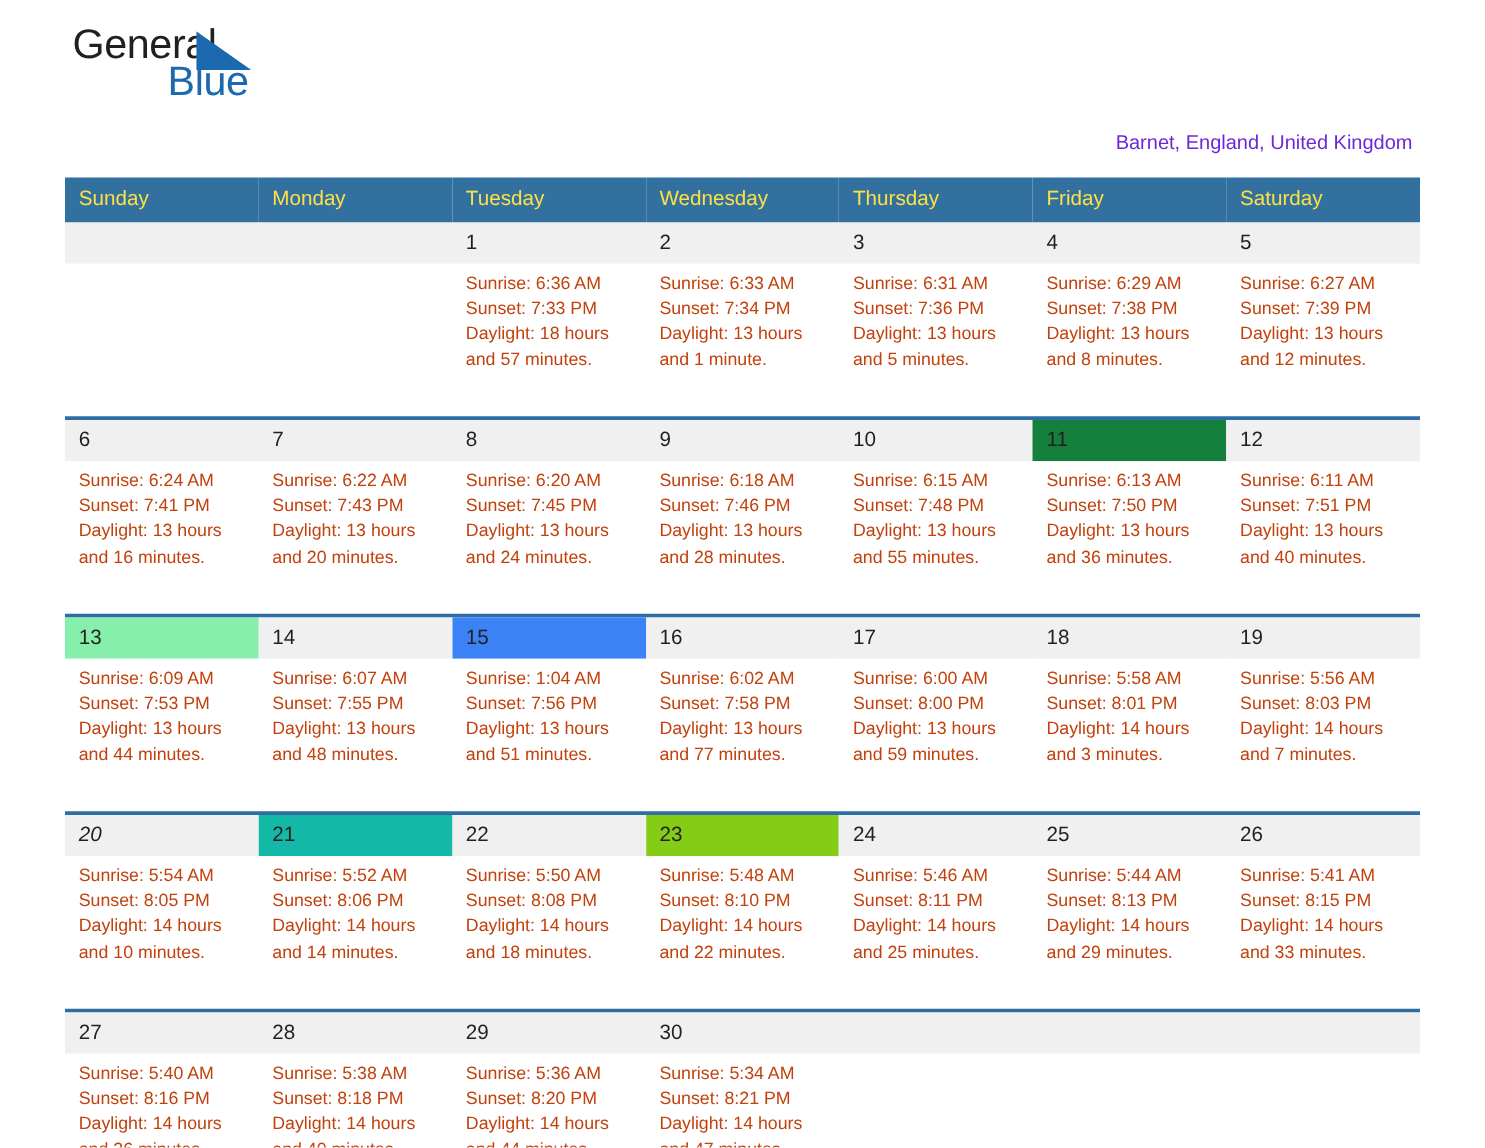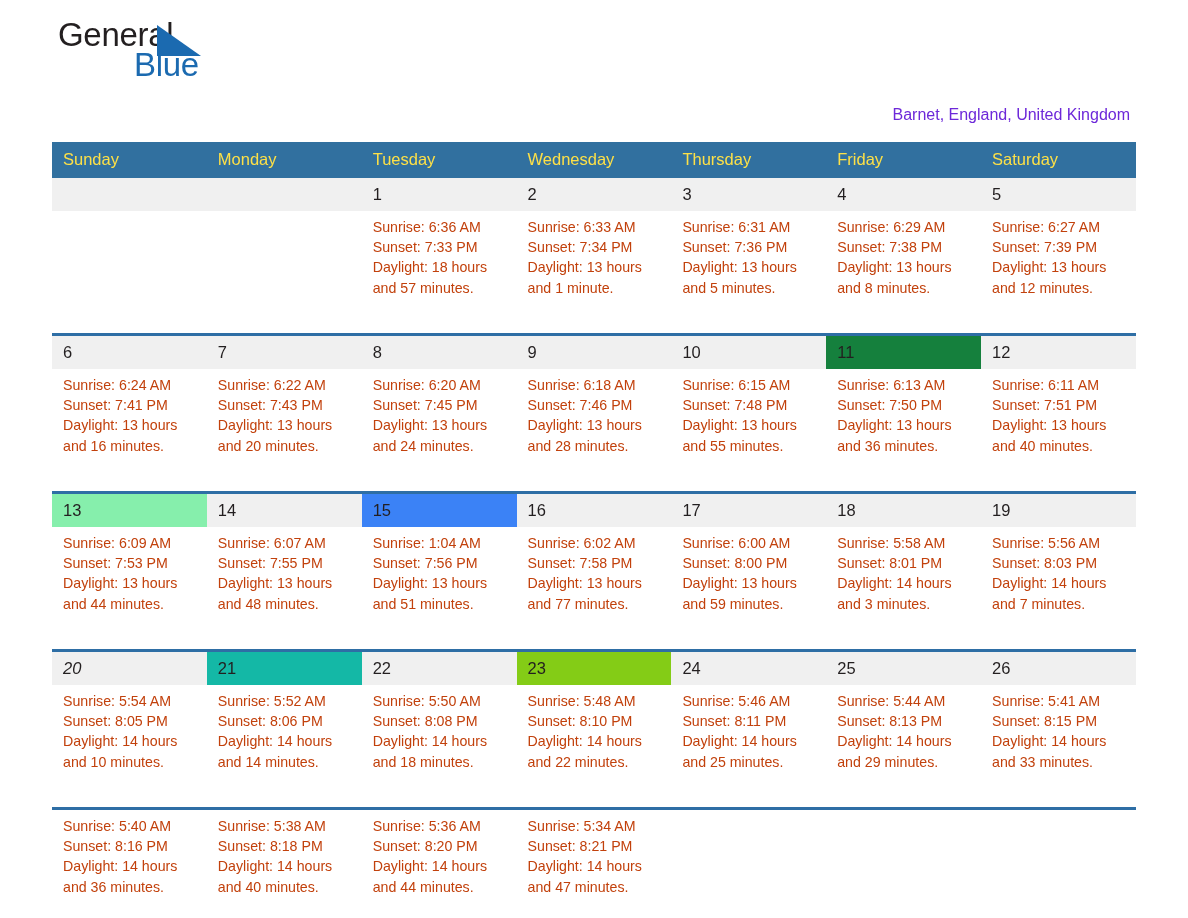--- a/index.html
+++ b/index.html
@@ -378,20 +378,29 @@
           <td>
             <span class="info-line">Sunrise: 5:41 AM</span>
             <span class="info-line">Sunset: 8:15 PM</span>
             <span class="info-line">Daylight: 14 hours</span>
             <span class="info-line">and 33 minutes.</span>
           </td>
         </tr>
         <tr class="week-sep">
           <td colspan="7" style="background: rgb(46, 110, 165);"></td>
         </tr>
+        <tr class="daynum">
+          <td style="background: rgb(240, 240, 240);">27</td>
+          <td style="background: rgb(240, 240, 240);">28</td>
+          <td style="background: rgb(240, 240, 240);">29</td>
+          <td style="background: rgb(240, 240, 240);">30</td>
+          <td style="background: rgb(240, 240, 240);"></td>
+          <td style="background: rgb(240, 240, 240);"></td>
+          <td style="background: rgb(240, 240, 240);"></td>
+        </tr>
         <tr class="dayinfo">
           <td>
             <span class="info-line">Sunrise: 5:40 AM</span>
             <span class="info-line">Sunset: 8:16 PM</span>
             <span class="info-line">Daylight: 14 hours</span>
             <span class="info-line">and 36 minutes.</span>
           </td>
           <td>
             <span class="info-line">Sunrise: 5:38 AM</span>
             <span class="info-line">Sunset: 8:18 PM</span>

